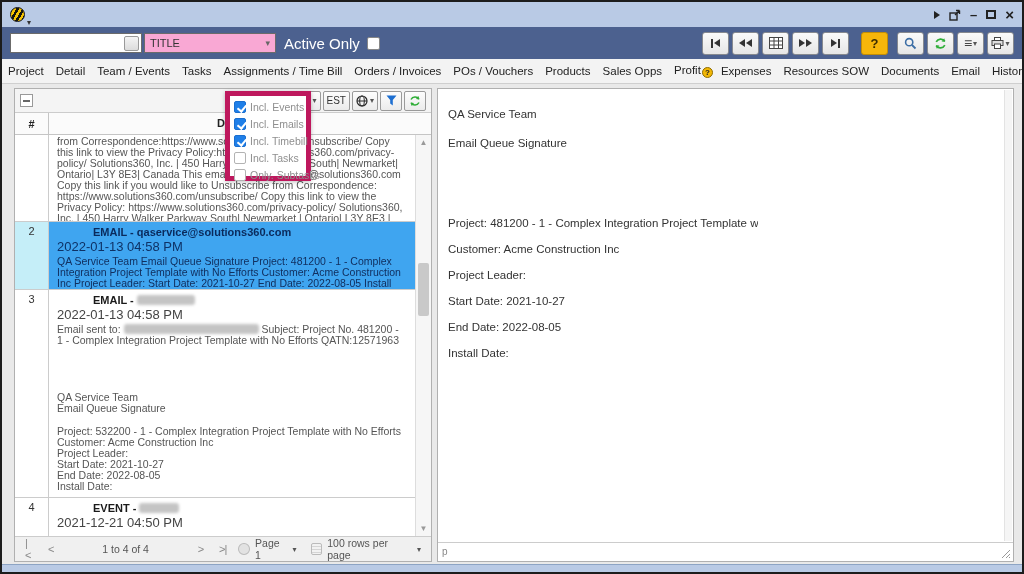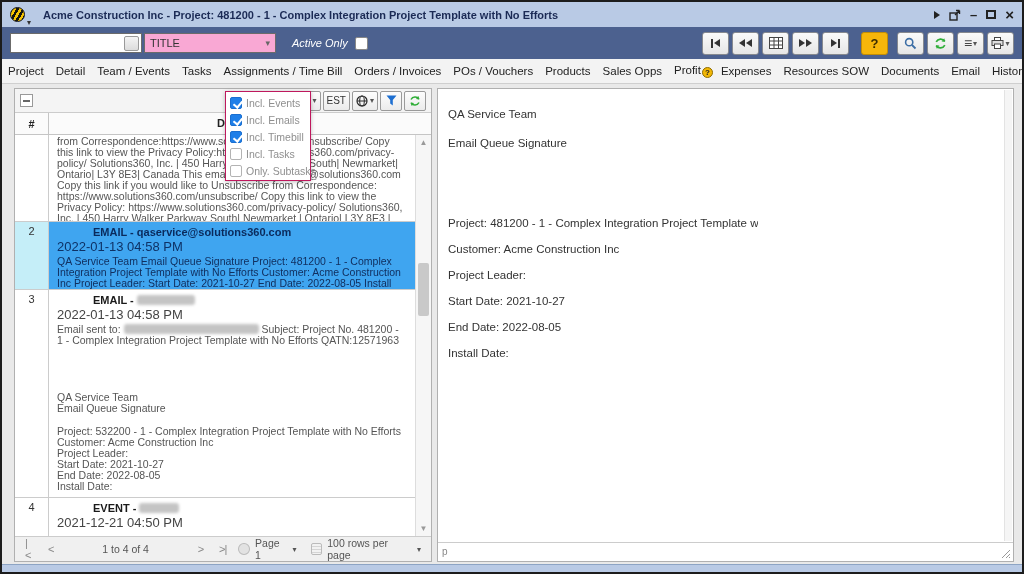--- a/index.html
+++ b/index.html
@@ -18,21 +18,21 @@
   .wc-max { width:10px; height:9px; border:2px solid #222; }
   .wc-close { font-size:15px; font-weight:bold; color:#222; line-height:12px; }
 
   
   .toolbar { height:32px; background:#4c618f; display:flex; align-items:center; padding:0 8px; }
   .searchbox { width:132px; height:20px; background:#fff; border:1px solid #6b6b6b; display:flex; align-items:center; }
   .searchbox input { border:0; outline:none; flex:1; min-width:0; font-size:11px; padding:0 4px; font-family:"Liberation Sans",sans-serif; }
   .inline-btn { width:15px; height:15px; flex:none; background:linear-gradient(#f4f4f4,#dcdcdc); border:1px solid #999; border-radius:2px; margin-right:2px; }
   .field-select { width:132px; height:20px; background:#f9a8d4; border:1px solid #6b6b6b; margin-left:2px; display:flex; align-items:center; font-size:11px; color:#333; padding:0 5px; }
   .field-select .caret { margin-left:auto; color:#666; font-size:9px; }
-  .active-only { display:flex; align-items:center; gap:7px; margin-left:16px; color:#fff; font-size:11px;font-style:italic; }
+  .active-only { display:flex; align-items:center; gap:7px; margin-left:8px; color:#fff; font-size:15px; }
   .checkbox13 { width:13px; height:13px; background:#fff; border:1px solid #888; border-radius:2px; }
   .tb-buttons { margin-left:auto; display:flex; align-items:center; gap:3px; }
   .tb-btn { width:27px; height:23px; background:linear-gradient(#fafafa,#e6e6e6); border:1px solid #86898f; border-radius:3px; display:flex; align-items:center; justify-content:center; gap:1px; font-size:11px; color:#333; cursor:default; }
   .tb-btn.help { background:#f6b60b; border-color:#c28d06; font-weight:bold; color:#3a2c00; font-size:13px; margin-left:9px; margin-right:6px; }
   .vbar { width:2px; height:9px; background:#333; }
   .tri-l { width:0; height:0; border-top:4.5px solid transparent; border-bottom:4.5px solid transparent; border-right:6px solid #333; }
   .tri-r { width:0; height:0; border-top:4.5px solid transparent; border-bottom:4.5px solid transparent; border-left:6px solid #333; }
   .menu-glyph { font-size:14px; font-weight:bold; color:#444; line-height:10px; }
   .caret-sm { font-size:8px; color:#555; }
 
@@ -79,37 +79,36 @@
   .pg-caret { font-size:8px; color:#555; margin-left:5px; }
 
   
   .panel-right { position:absolute; left:435px; top:4px; width:577px; height:474px; background:#fff; border:1px solid #b0b0b0; }
   .rp-line { position:absolute; left:10px; font-size:11.5px; color:#333; white-space:nowrap; max-width:548px; overflow:hidden; }
   .rp-sb { position:absolute; top:1px; right:1px; bottom:20px; width:8px; background:#f5f5f5; border-left:1px solid #e3e3e3; }
   .rp-note { position:absolute; left:0; right:0; bottom:0; height:19px; border-top:1px solid #ccc; background:#fff; font-size:10px; color:#888; padding:3px 4px; }
   .rp-grip { position:absolute; right:2px; bottom:2px; }
 
   
-  .filter-menu { position:absolute; left:223px; top:7px; width:86px; height:90px; background:#fff; border:1px solid #be185d; z-index:40; padding:3px 2px 2px 4px; box-shadow:0 1px 4px rgba(0,0,0,.25); }
+  .filter-menu { position:absolute; left:223px; top:7px; width:86px; height:90px; background:#fff; border:5px solid #be185d; z-index:40; padding:3px 2px 2px 4px; box-shadow:0 1px 4px rgba(0,0,0,.25); }
   .fm-item { display:flex; align-items:center; gap:4px; height:16px; margin-bottom:1px; font-size:10.5px; color:#8f8f8f; white-space:nowrap; }
   .fm-check { width:12px; height:12px; flex:none; border:1px solid #b3b3b3; border-radius:2px; background:#fff; position:relative; }
   .fm-check.checked { background:#1f7fe8; border-color:#1a6fd0; }
   .fm-check.checked::after { content:""; position:absolute; left:3.5px; top:1px; width:4px; height:7px; border:solid #fff; border-width:0 2px 2px 0; transform:rotate(40deg); }
 
   .bottom-strip { height:8px; background:#b9cae5; border-top:1px solid #8da4c4; }
 </style>
 </head>
 <body>
 
 <div class="window">
 
   <div class="titlebar">
     <div class="logo"></div>
     <div class="logo-caret">▾</div>
-    <div class="win-title">Acme Construction Inc - Project: 481200 - 1 - Complex Integration Project Template with No Efforts</div>
     <div class="win-controls">
       <div class="wc">
           <span class="tri-r-sm"></span>
         </div>
       <div class="wc">
         <svg width="12" height="12" viewBox="0 0 12 12">
             <rect x="1" y="4" width="7" height="7" fill="none" stroke="#222" stroke-width="1.4"></rect>
             <path d="M6 6 L10.5 1.5 M10.5 1.5 H7 M10.5 1.5 V5" stroke="#222" stroke-width="1.4" fill="none"></path>
           </svg>
       </div>

